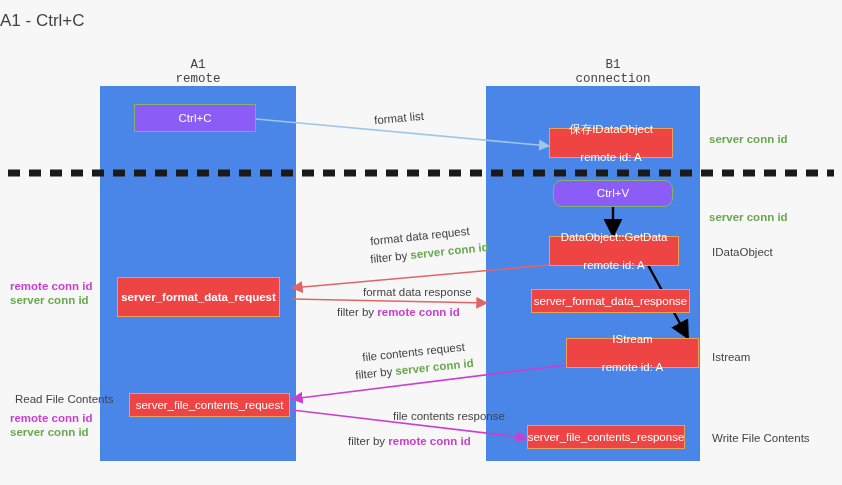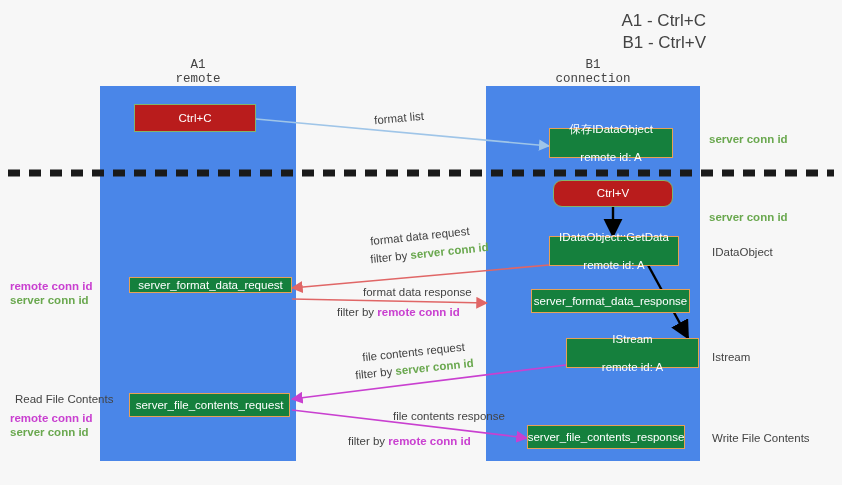--- a/index.html
+++ b/index.html
@@ -23,21 +23,21 @@
     height: 485px;
     pointer-events: none;
   }
   .abs { position: absolute; }
 
   
   .title-block {
     left: 0;
     top: 10px;
     width: 706px;
-    text-align: right;
+    text-align: left;
     color: #434343;
     font-size: 17px;
     line-height: 22px;
   }
 
   
   .col-head {
     text-align: center;
     color: #434343;
     font-size: 12.5px;
@@ -58,22 +58,22 @@
     display: flex;
     flex-direction: column;
     align-items: center;
     justify-content: center;
     color: #ffffff;
     font-size: 11.5px;
     line-height: 13px;
     text-align: center;
     border: 1px solid rgba(0,0,0,0.12);
   }
-  .node.orange { background: #15803d; border-color: #e8a155; gap: 15px; }
-  .node.green  { background: #b91c1c; border-color: #82b56c; text-align: center; }
+  .node.orange { background: #ef4444; border-color: #e8a155; gap: 15px; }
+  .node.green  { background: #8b5cf6; border-color: #82b56c; text-align: center; }
   .node .ln { display: block; }
 
   
   .lbl {
     font-size: 11.5px;
     line-height: 14px;
     color: #434343;
     white-space: nowrap;
   }
   .lbl.green   { color: #6aa84f; font-weight: bold; }
@@ -81,29 +81,28 @@
   .green-i   { color: #6aa84f; font-weight: bold; }
   .magenta-i { color: #c940d0; font-weight: bold; }
 </style>
 </head>
 <body>
 
 <div id="stage">
 
   <div class="abs title-block">
     <div>A1 - Ctrl+C</div>
-    <div>B1 - Ctrl+V</div>
   </div>
 
   <div class="abs col-head" style="left:100px; top:58px; width:196px;">
     <span class="l1">A1</span>
     <span class="l2">remote</span>
   </div>
 
-  <div class="abs col-head" style="left:486px; top:58px; width:214px;">
+  <div class="abs col-head" style="left:506px; top:58px; width:214px;">
     <span class="l1">B1</span>
     <span class="l2">connection</span>
   </div>
 
   <div class="abs lane" style="left:100px; top:86px; width:196px; height:375px;"></div>
   <div class="abs lane" style="left:486px; top:86px; width:214px; height:375px;"></div>
 
   <svg id="svg-layer" viewBox="0 0 842 485">
     <defs>
       <marker id="ah-lightblue" viewBox="0 0 10 10" refX="9" refY="5" markerWidth="7" markerHeight="7" orient="auto-start-reverse">
@@ -144,25 +143,25 @@
   <div class="abs node orange" style="left:549px; top:128px; width:124px; height:30px;">
     <span class="ln">保存IDataObject</span>
     <span class="ln">remote id: A</span>
   </div>
 
   <div class="abs node green" style="left:553px; top:180px; width:120px; height:27px;border-radius:9px;">
     <span class="ln">Ctrl+V</span>
   </div>
 
   <div class="abs node orange" style="left:549px; top:236px; width:130px; height:30px;">
-    <span class="ln">IDataObject::GetData</span>
+    <span class="ln">DataObject::GetData</span>
     <span class="ln">remote id: A</span>
   </div>
 
-  <div class="abs node orange" style="left:129px; top:277px; width:163px; height:16px;">
+  <div class="abs node orange" style="left:117px; top:277px; width:163px; height:40px;font-weight:bold;">
     <span class="ln">server_format_data_request</span>
   </div>
 
   <div class="abs node orange" style="left:487px; top:289px; width:159px; height:24px;margin-left:44px;">
     <span class="ln">server_format_data_response</span>
   </div>
 
   <div class="abs node orange" style="left:566px; top:338px; width:133px; height:30px;">
     <span class="ln">IStream</span>
     <span class="ln">remote id: A</span>

